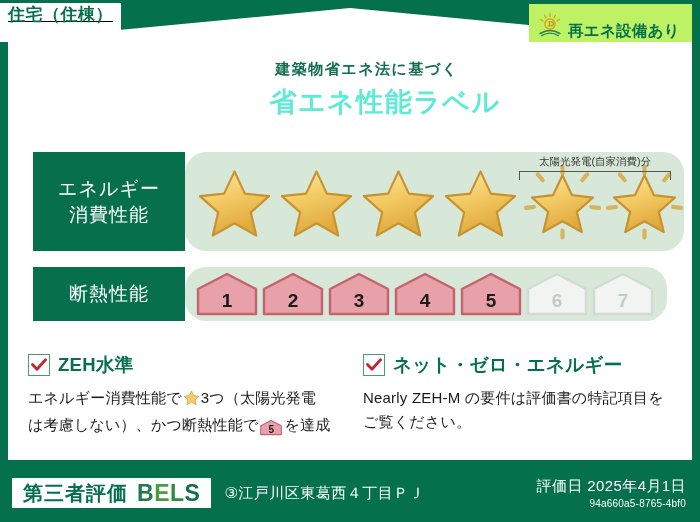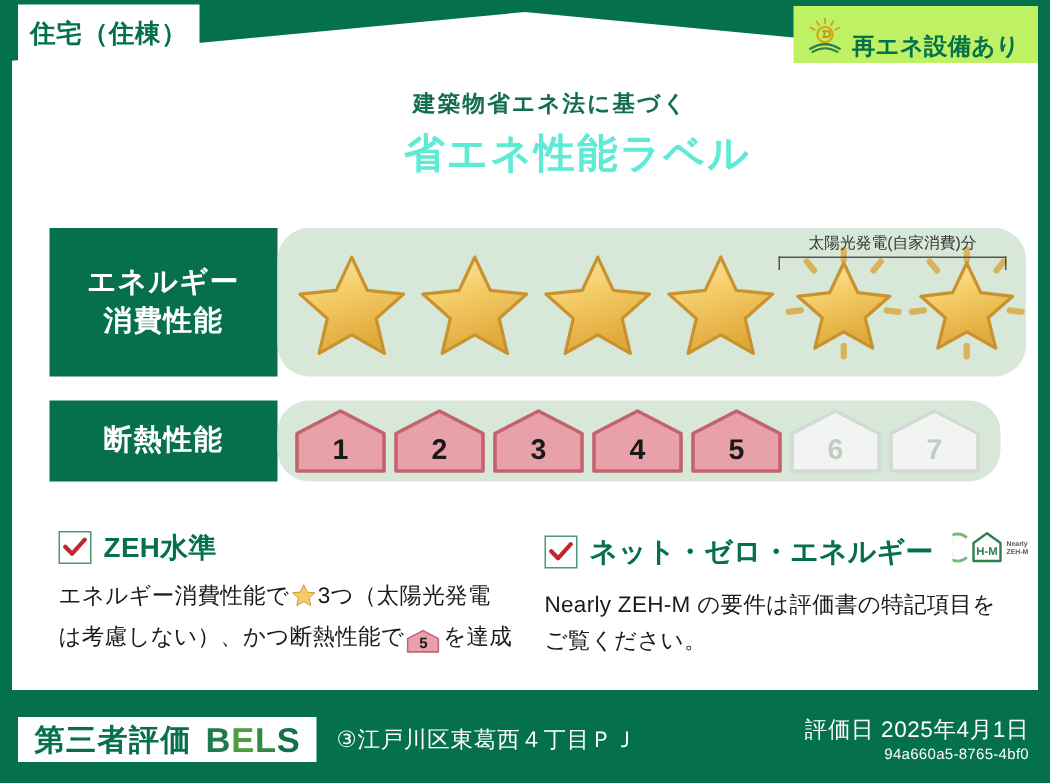--- a/index.html
+++ b/index.html
@@ -14,25 +14,26 @@
   }
   
   .sheet {
     position:absolute; left:8px; top:8px;
     width:684px; height:452px;
     background:#ffffff;
     clip-path: polygon(0% 7.2%, 50% 0%, 100% 7.2%, 100% 100%, 0% 100%);
   }
   
   .cat-tag {
-    position:absolute; left:12px; top:3px;
+    position:absolute; left:0px; top:3px;
     width:121px; height:39px;
     background:#ffffff;
-    display:flex; align-items:center; justify-content:center;
+    display:flex; justify-content:center;
     z-index:9;
+    text-decoration:underline;
   }
   .cat-tag span {
     color:#04704c; font-weight:bold; font-size:17px;
     letter-spacing:0.5px;
   }
   
   .re-badge {
     position:absolute; right:8px; top:4px;
     height:38px; background:#bef264;
     display:flex; align-items:flex-end; gap:5px;
@@ -59,21 +60,21 @@
   .perf-row {
     position:absolute; left:33px;
     width:634px; display:flex; align-items:stretch;
   }
   .row-energy { top:152px; height:99px; }
   .row-insul  { top:267px; height:54px; }
 
   .row-label {
     background:#06704c; color:#ffffff; flex:0 0 152px;
     display:flex; flex-direction:column; align-items:center;
-    justify-content:center; font-weight:bold; font-size:19px;
+    justify-content:center; font-weight:normal; font-size:19px;
     letter-spacing:1px; line-height:1.33;
   }
   .row-body {
     flex:1; background:#d8e8d8; position:relative;
     display:flex; align-items:center;border-radius:21px;
   }
   
   .stars { display:flex; align-items:center; gap:3px; padding-left:10px; }
   .star-cell { position:relative; width:79px; height:76px; }
   .solar-bracket {
@@ -96,21 +97,21 @@
     font-weight:bold; font-size:19px; padding-bottom:4px;
   }
   .house.on  { color:#1a1a1a; }
   .house.off { color:#c3cbc5; }
   .house svg { position:absolute; inset:0; width:100%; height:100%; }
   .house .hnum { position:relative; z-index:2; }
   
   .crit {
     position:absolute; top:352px; width:310px;
   }
-  .crit-left  { left:28px;margin-left:11px; }
+  .crit-left  { left:28px; }
   .crit-right { left:363px; }
   .crit-head { display:flex; align-items:center; gap:8px; }
   .chk {
     width:22px; height:22px; border:1.6px solid #4a9a72;
     background:#fff; display:flex; align-items:center;
     justify-content:center; flex:0 0 22px;
   }
   .crit-title {
     color:#06704c; font-size:18.5px; font-weight:bold;
     letter-spacing:0.3px; white-space:nowrap;
@@ -346,30 +347,20 @@
   </div>
 
   <div class="crit crit-right">
     <div class="crit-head">
       <span class="chk">
         <svg width="16" height="14" viewBox="0 0 16 14">
           <path d="M1.5 6.5 L6 11.2 L14.5 1.8" fill="none" stroke="#c0282d" stroke-width="2.8" stroke-linecap="round" stroke-linejoin="round"></path>
         </svg>
       </span>
       <span class="crit-title">ネット・ゼロ・エネルギー</span>
-      <span class="zeh-logo">
-        <svg width="54" height="26" viewBox="0 0 54 26">
-          <path d="M2 20 A9.5 9.5 0 0 1 2 6 A11 11 0 0 0 2 20 Z" fill="#8cc08c" opacity="0.65"></path>
-          <path d="M9.5 6.5 A9 9 0 1 0 9.5 19.5" fill="none" stroke="#7ab87a" stroke-width="2"></path>
-          <polygon points="14,10 23,3.5 32,10 32,22 14,22" fill="#ffffff" stroke="#2f7f4f" stroke-width="1.6" stroke-linejoin="round"></polygon>
-          <text x="23" y="17.8" font-family="Liberation Sans, sans-serif" font-size="7.6" font-weight="bold" fill="#2f7f4f" text-anchor="middle">H-M</text>
-          <text x="36" y="12" font-family="Liberation Sans, sans-serif" font-size="4.6" font-weight="bold" fill="#555">Nearly</text>
-          <text x="36" y="17.6" font-family="Liberation Sans, sans-serif" font-size="4.6" font-weight="bold" fill="#555">ZEH-M</text>
-        </svg>
-      </span>
     </div>
     <div class="crit-body">Nearly ZEH-M の要件は評価書の特記項目をご覧ください。</div>
   </div>
 
   <div class="footer">
     <div class="bels-box">
       <span class="bels-jp">第三者評価</span>
       <span class="bels-en"><span class="b1">B</span><span class="b2">E</span><span class="b3">L</span><span class="b4">S</span></span>
     </div>
     <div class="proj">③江戸川区東葛西４丁目ＰＪ</div>

